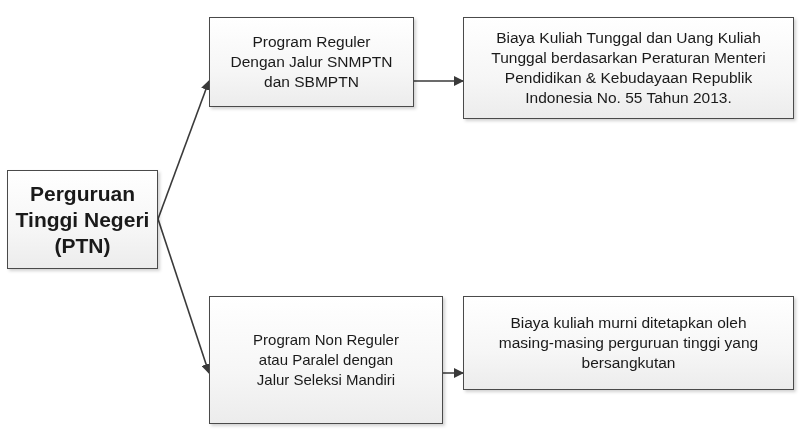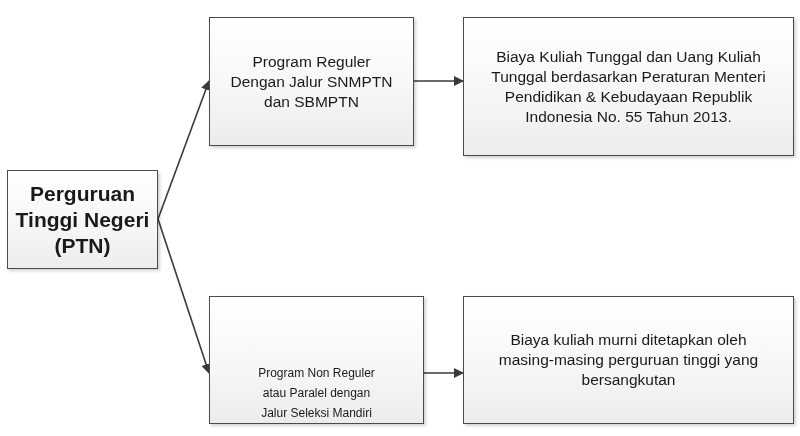--- a/index.html
+++ b/index.html
@@ -13,24 +13,24 @@
       position: absolute;
       box-sizing: border-box;
       border: 1.5px solid #4a4a4a;
       background: linear-gradient(to bottom, #ffffff 0%, #f6f6f6 60%, #ececec 100%);
       box-shadow: 2px 2px 3px rgba(0,0,0,0.18);
       display: flex; align-items: center; justify-content: center;
       text-align: center;
     }
     .box span { display: block; white-space: pre-line; }
     #box-ptn { left: 7px; top: 170px; width: 151px; height: 99px; font-size: 21px; line-height: 26px; font-weight: bold; }
-    #box-reguler { left: 209px; top: 17px; width: 205px; height: 129px; font-size: 15.5px; line-height: 20px; }
-    #box-reguler-fee { left: 463px; top: 17px; width: 331px; height: 139px; font-size: 15.5px; line-height: 20px; }
-    #box-nonreguler { left: 209px; top: 296px; width: 215px; height: 128px; font-size: 12px; line-height: 20px; align-items: flex-end; }
-    #box-nonreguler-fee { left: 463px; top: 296px; width: 331px; height: 128px; font-size: 15.5px; line-height: 20px; }
+    #box-reguler { left: 209px; top: 17px; width: 205px; height: 90px; font-size: 15.5px; line-height: 20px; }
+    #box-reguler-fee { left: 463px; top: 17px; width: 331px; height: 102px; font-size: 15.5px; line-height: 20px; }
+    #box-nonreguler { left: 209px; top: 296px; width: 234px; height: 128px; font-size: 15px; line-height: 20px; }
+    #box-nonreguler-fee { left: 463px; top: 296px; width: 331px; height: 94px; font-size: 15.5px; line-height: 20px; }
     svg.connectors { position: absolute; left: 0; top: 0; width: 800px; height: 436px; pointer-events: none; }
   </style>
 </head>
 <body>
 
 <svg class="connectors" viewBox="0 0 800 436">
   <defs>
     <marker id="arrowhead" markerWidth="10" markerHeight="10" refX="9" refY="5" orient="auto" markerUnits="userSpaceOnUse">
       <path d="M0,0 L10,5 L0,10 z" fill="#3a3a3a"></path>
     </marker>

